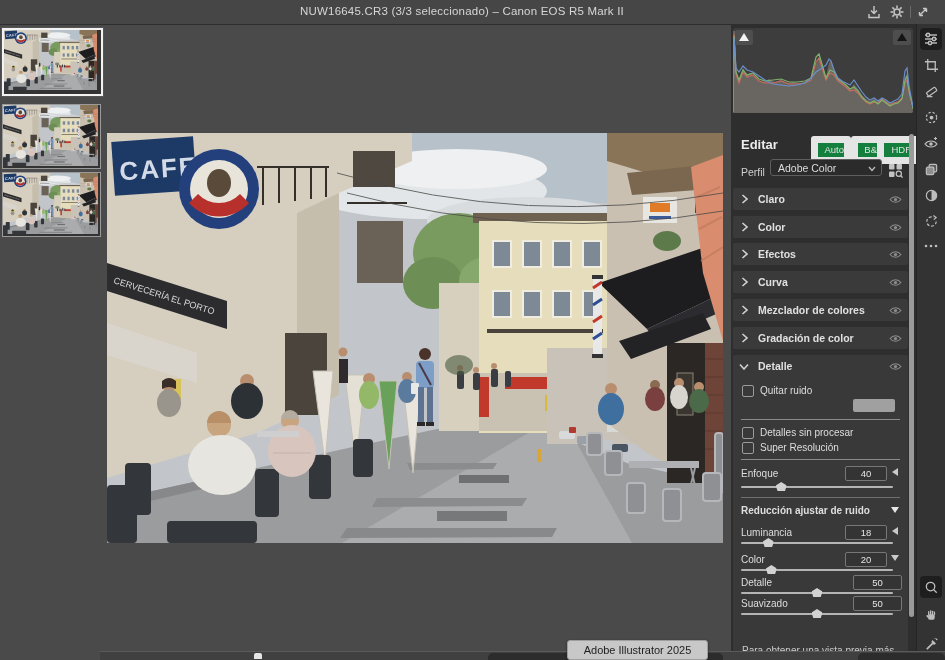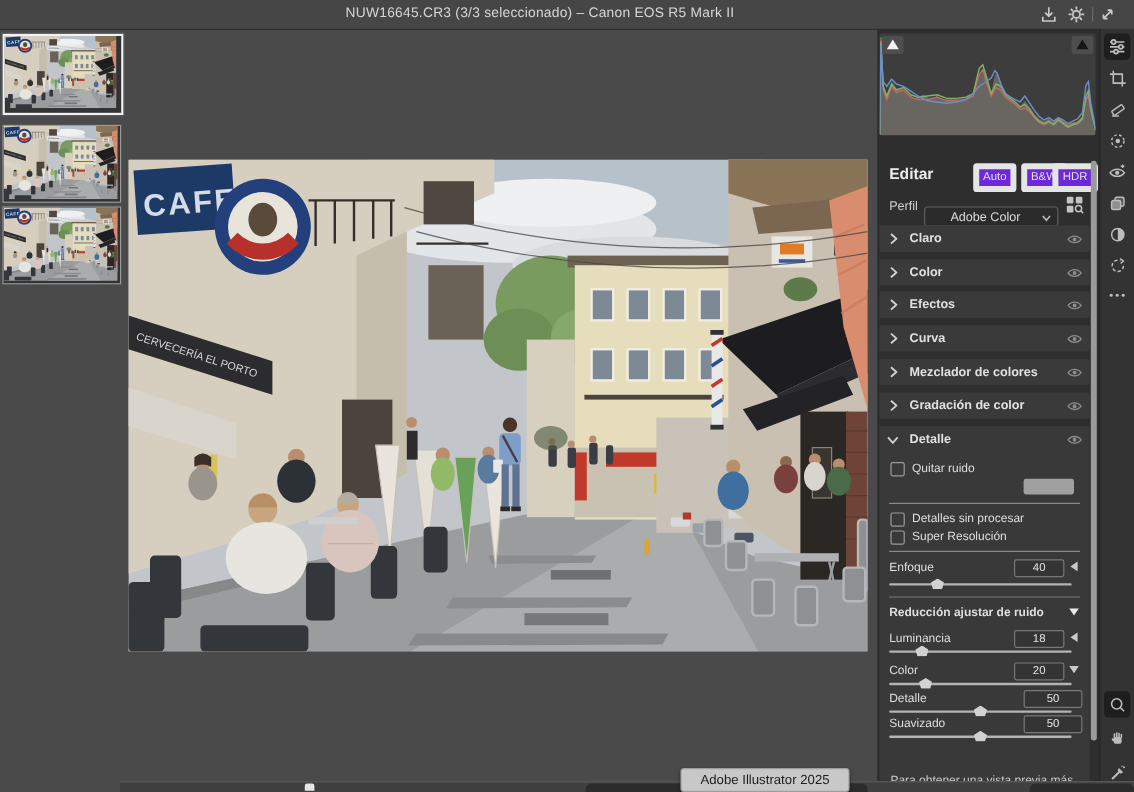--- a/index.html
+++ b/index.html
@@ -1,39 +1,39 @@
 <!DOCTYPE html>
 <html><head>
 <meta charset="utf-8">
 <style>
   html,body{margin:0;padding:0;}
   body{width:945px;height:660px;background:#4a4a4a;font-family:"Liberation Sans","DejaVu Sans",sans-serif;overflow:hidden;position:relative;-webkit-font-smoothing:antialiased;}
   .abs{position:absolute;}
   
   #titlebar{left:0;top:0;width:945px;height:24px;background:#464646;border-bottom:1px solid #2e2e2e;}
-  #titlebar .title{left:0;top:5px;width:900px;text-align:center;font-size:11.5px;color:#d6d6d6;letter-spacing:.2px;}
+  #titlebar .title{left:12px;top:5px;width:900px;text-align:center;font-size:11.5px;color:#d6d6d6;letter-spacing:.2px;}
   .tb-icon{top:4px;width:16px;height:16px;color:#c8c8c8;}
   .tb-sep{left:910px;top:6px;width:1px;height:12px;background:#6a6a6a;}
   
   #photo{left:107px;top:133px;width:616px;height:410px;}
   .thumb{left:2px;width:97px;background:#333;}
   .thumb svg{display:block;}
   #thumb1{top:28px;height:64px;border:2px solid #f2f2f2;outline:1px solid #555;}
   #thumb2{top:104px;height:63px;border:1px solid #9a9a9a;}
   #thumb3{top:172px;height:63px;border:1px solid #9a9a9a;}
   
   #panel{left:731px;top:24px;width:185px;height:636px;background:#2e2e2e;}
   #histogram{left:2px;top:4px;width:180px;height:85px;background:#3d3d3d;border-radius:2px;overflow:hidden;}
   .clipchip{top:2px;width:18px;height:15px;background:#4e4e4e;border-radius:2px;text-align:center;line-height:15px;font-size:9px;}
   #metarow{left:2px;top:89px;width:180px;height:17px;background:#2f2f2f;color:#cfcfcf;font-size:9.5px;}
   #metarow span{position:absolute;top:4px;white-space:nowrap;}
   .edit-hd{left:10px;top:113px;font-size:13px;font-weight:bold;color:#ececec;}
-  .pillbtn{top:112px;height:14px;border:5px solid #e5e5e5;border-radius:3px;color:#e2e2e2;font-size:9.5px;text-align:center;line-height:14px;background:#6d28d9;}
+  .pillbtn{top:112px;height:14px;border:7px solid #e5e5e5;border-radius:3px;color:#e2e2e2;font-size:9.5px;text-align:right;line-height:14px;background:#15803d;}
   .plabel{left:10px;top:142px;font-size:10.5px;color:#cfcfcf;}
-  #profile-select{left:39px;top:148px;width:112px;height:17px;background:#2b2b2b;border:1px solid #5e5e5e;border-radius:3px;color:#dcdcdc;font-size:10.5px;line-height:17px;padding-left:21px;box-sizing:border-box;}
+  #profile-select{left:39px;top:135px;width:112px;height:17px;background:#2b2b2b;border:1px solid #5e5e5e;border-radius:3px;color:#dcdcdc;font-size:10.5px;line-height:17px;padding-left:7px;box-sizing:border-box;}
   
   .secrow{left:2px;width:175px;height:22px;background:#3a3a3a;border-radius:2px;}
   .secrow .chev{left:8px;top:6px;}
   .secrow .lbl{left:25px;top:5px;font-size:10.5px;color:#e0e0e0;}
   .secrow .lbl.b{font-weight:bold;}
   .eyeic{width:13px;height:13px;color:#8c8c8c;}
   
   #detailblock{left:2px;top:331px;width:175px;height:305px;background:#393939;border-radius:2px;}
   .cb{width:10px;height:10px;border:1px solid #9b9b9b;border-radius:2px;background:transparent;}
   .cblbl{font-size:10px;color:#dedede;}

